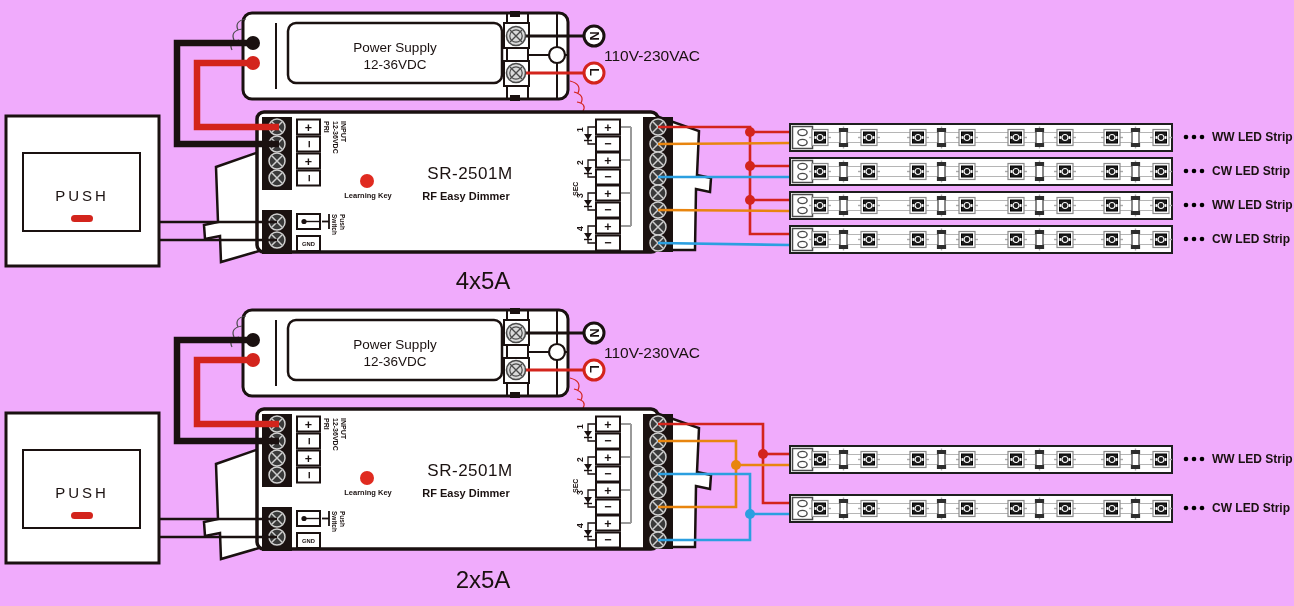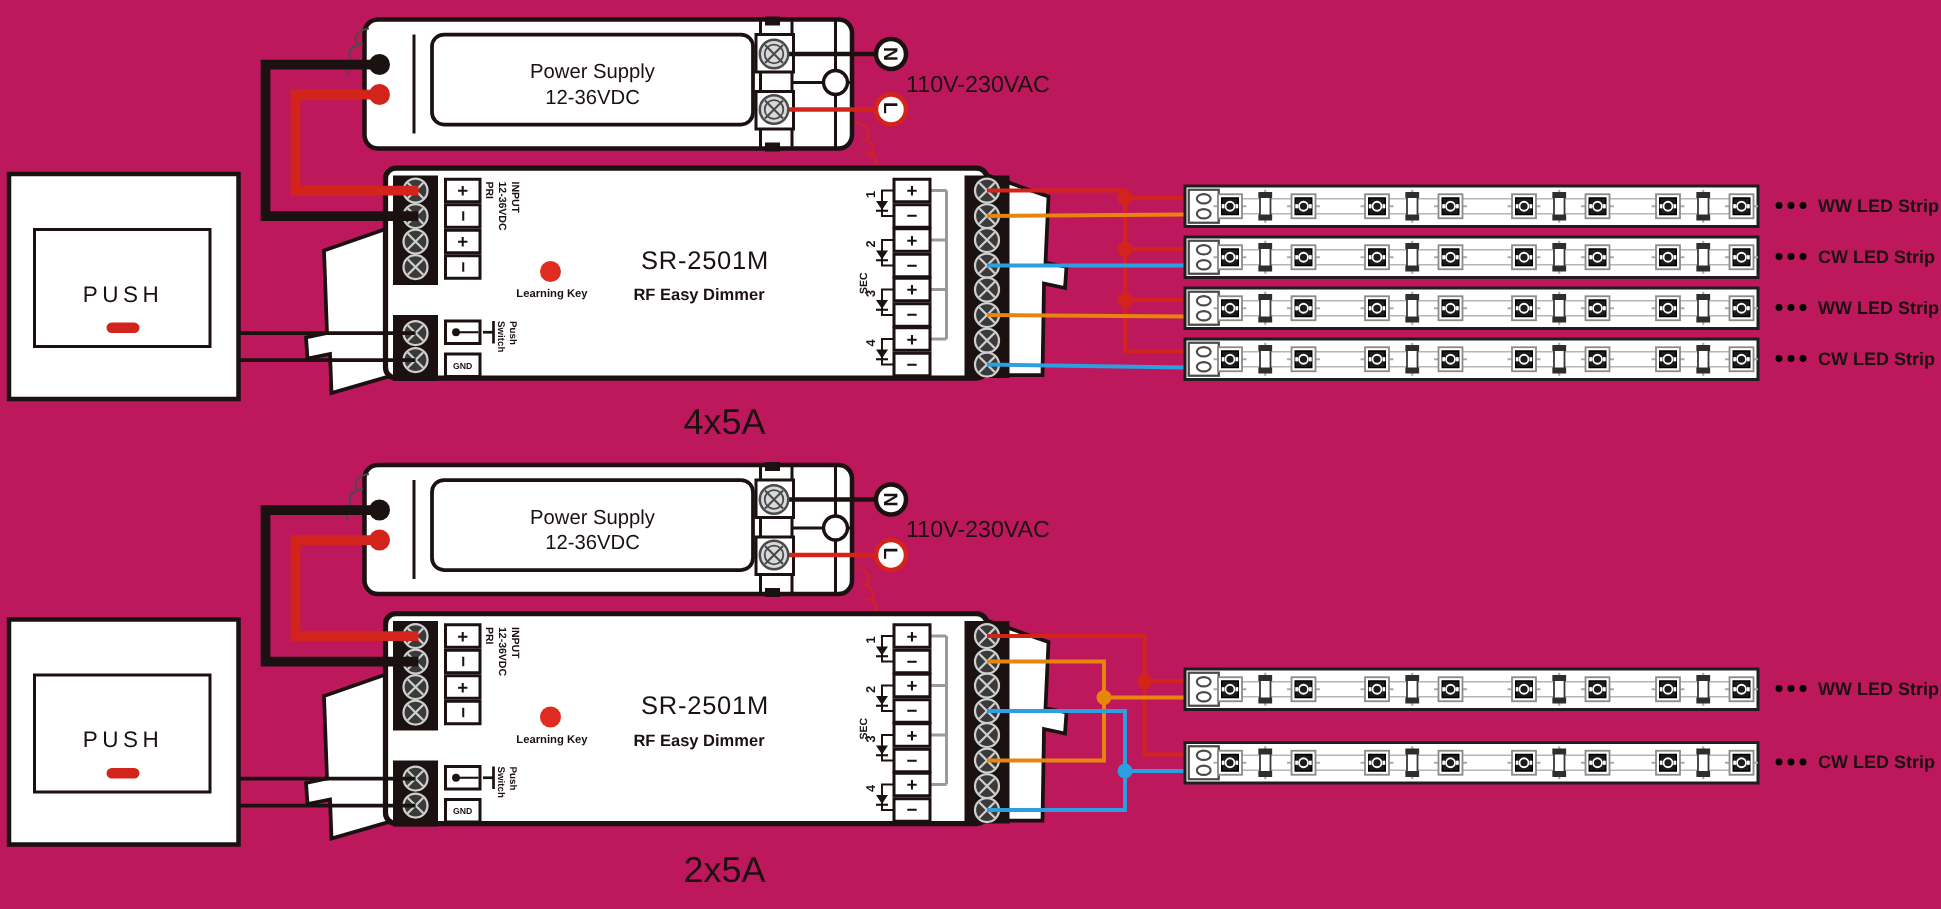--- a/index.html
+++ b/index.html
@@ -1,16 +1,16 @@
 <!DOCTYPE html>
 <html><head>
 <meta charset="utf-8">
 <style>
   html,body{margin:0;padding:0;background:#fff;}
-  .stage{width:1294px;height:606px;position:relative;background:#be185d;overflow:hidden;}
+  .stage{width:1294px;height:606px;position:relative;background:#f0abfc;overflow:hidden;}
   svg{display:block;}
   text{font-family:"Liberation Sans", sans-serif;fill:#1a1110;}
   .t-ps{font-size:13.5px;}
   .t-ac{font-size:15.5px;}
   .t-model{font-size:17px;letter-spacing:.5px;}
   .t-sub{font-size:11px;font-weight:bold;}
   .t-tiny{font-size:7px;font-weight:bold;}
   .t-tiny2{font-size:6.5px;font-weight:bold;}
   .t-gnd{font-size:5.8px;font-weight:bold;}
   .t-lk{font-size:7.5px;font-weight:bold;}

